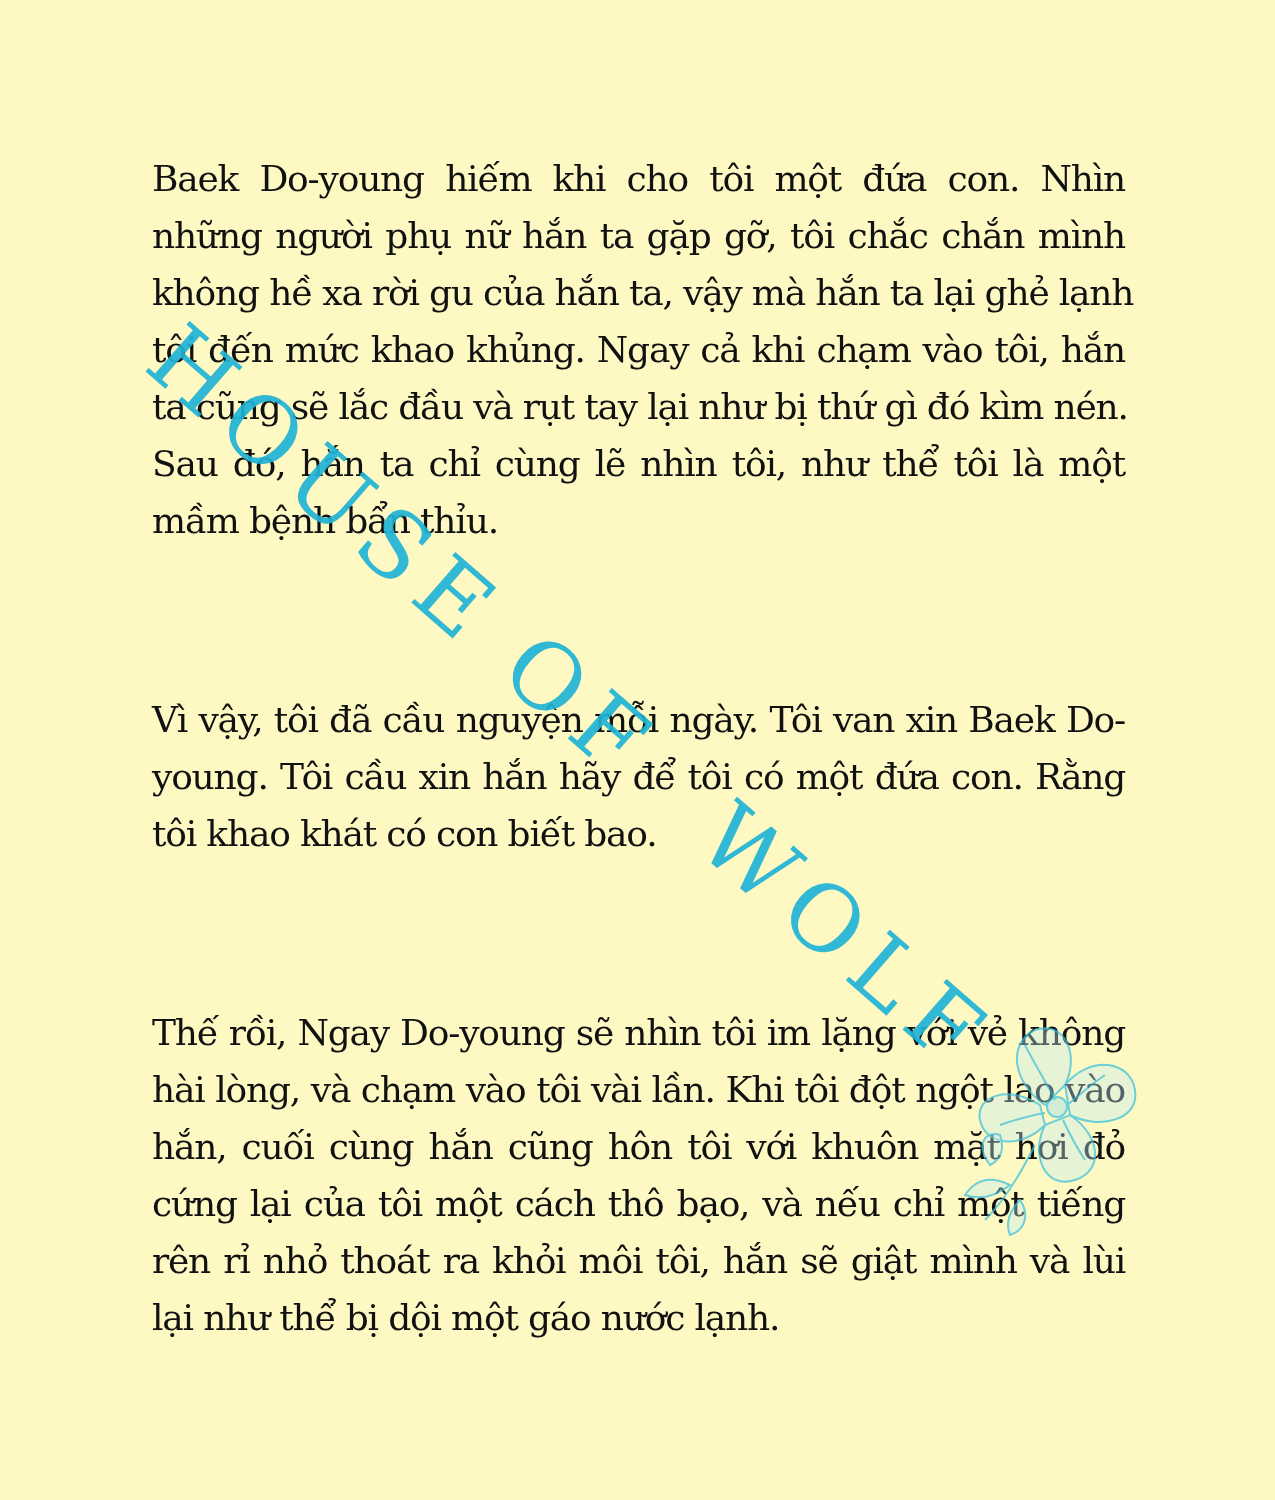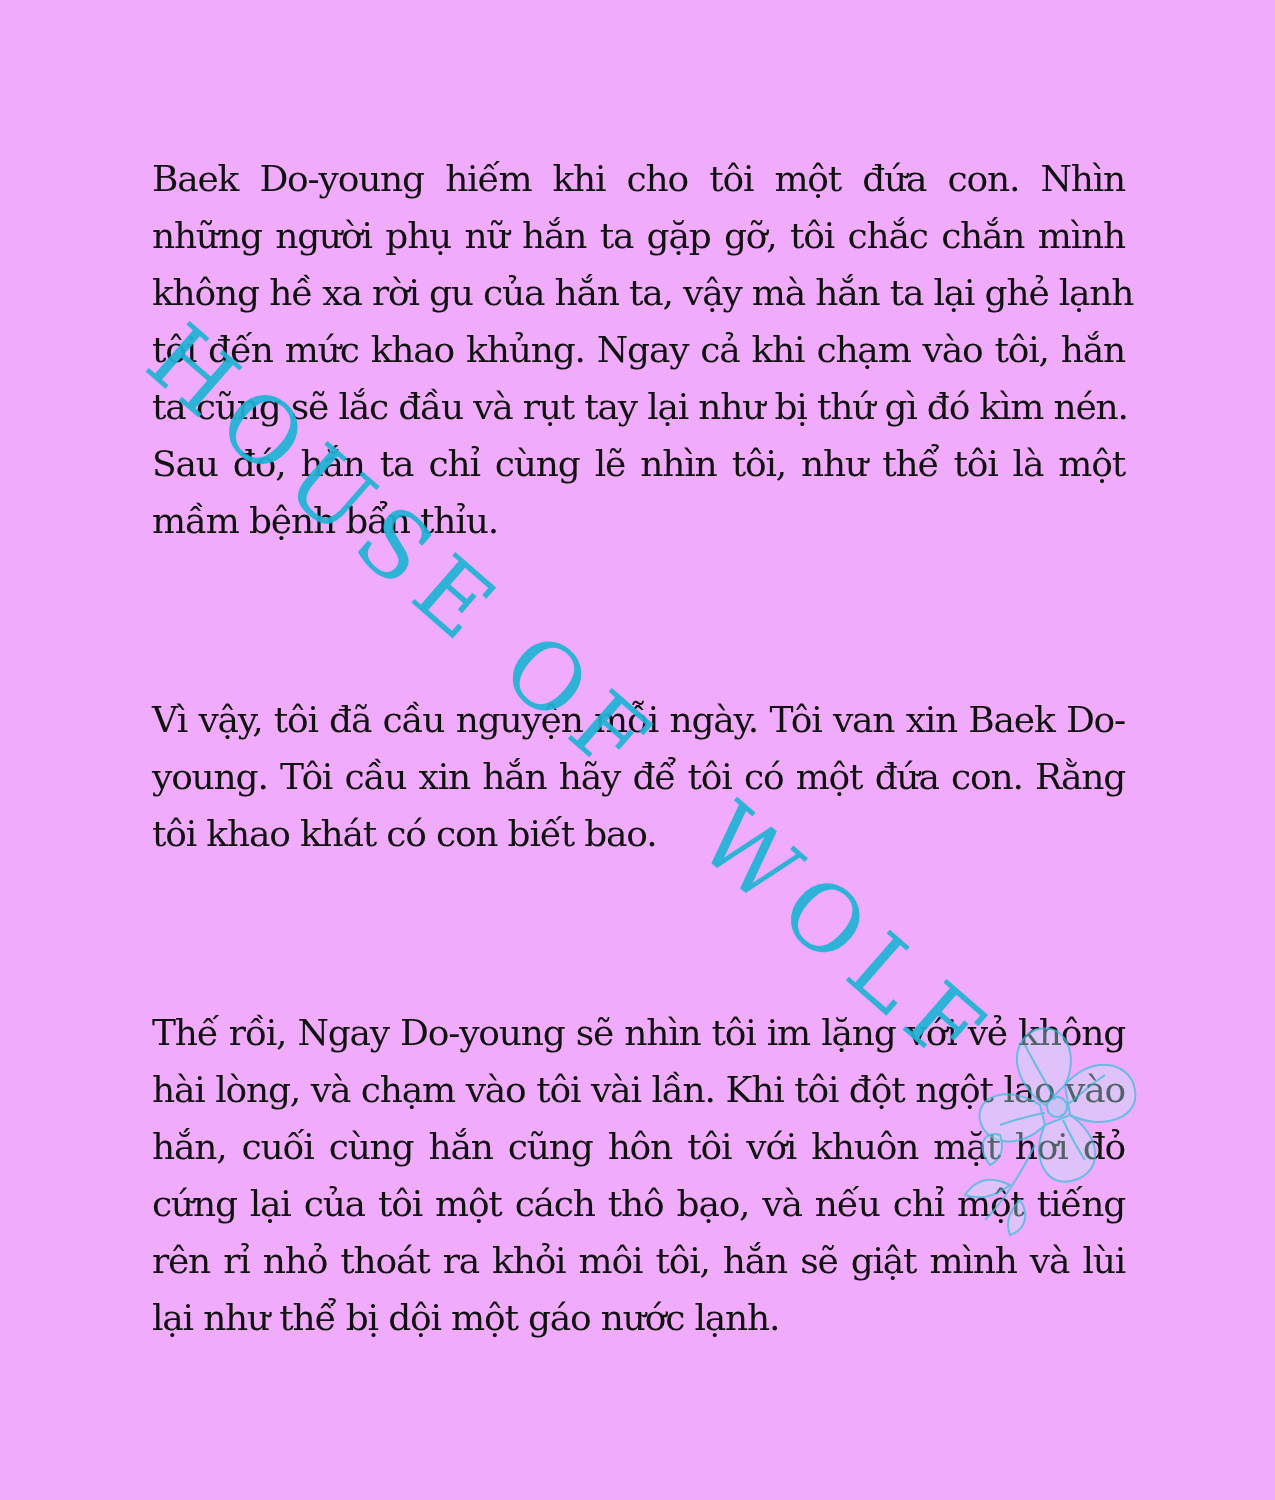--- a/index.html
+++ b/index.html
@@ -13,21 +13,21 @@
       position: relative;
       overflow: hidden;
       font-family: "DejaVu Serif", "Liberation Serif", serif;
       color: #111111;
     }
     .page {
       position: absolute;
       left: 0; top: 0;
       width: 1275px;
       height: 1500px;
-      background: #f0abfc;
+      background: #fef9c3;
     }
     .content {
       position: absolute;
       left: 152px;
       top: 150px;
       width: 973px;
       z-index: 1;
     }
     .para {
       margin: 0;

